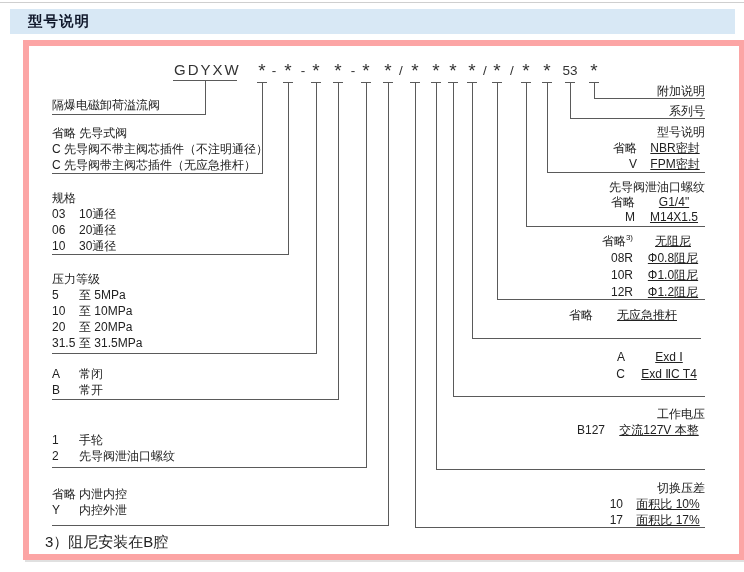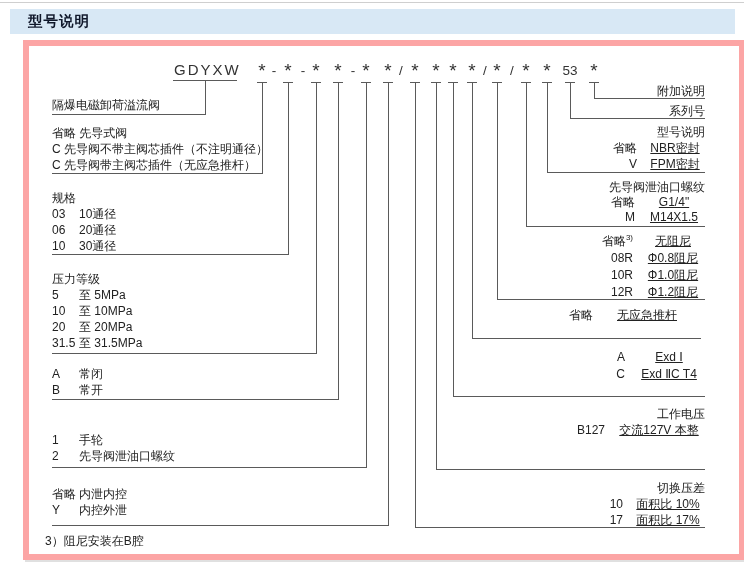--- a/index.html
+++ b/index.html
@@ -38,21 +38,21 @@
   .lcode{width:27px;flex:none;}
   .ldesc{flex:none;}
   .lline{display:block;}
   .rrow{display:flex;justify-content:flex-end;}
   .rtitle{display:block;text-align:right;}
   .rcode{text-align:right;min-width:36px;margin-right:8px;}
   .rdesc{text-align:center;display:inline-block;text-decoration:underline;}
   .sup{font-size:8px;vertical-align:super;line-height:0;}
   .lh17{line-height:17px;}
   .lh15{line-height:15px;}
-  .footnote{position:absolute;left:16px;top:487px;font-size:12px;color:#222;white-space:nowrap;}
+  .footnote{position:absolute;left:16px;top:487px;font-size:15px;color:#222;white-space:nowrap;}
 </style>
 </head>
 <body>
 
 <div class="top-rule"></div>
 
 <div class="header-bar">
   <span class="header-title">型号说明</span>
 </div>
 

